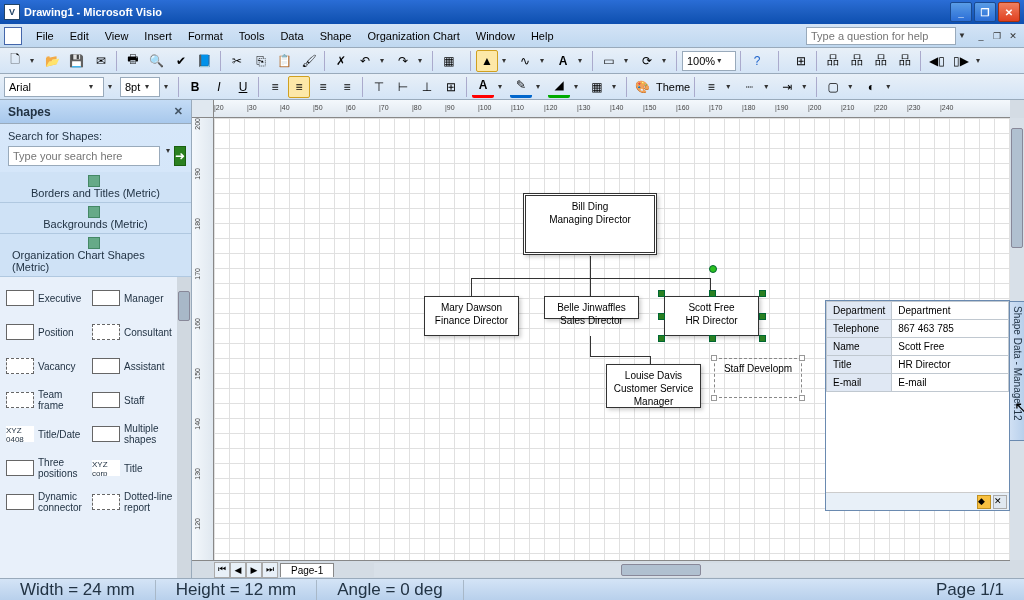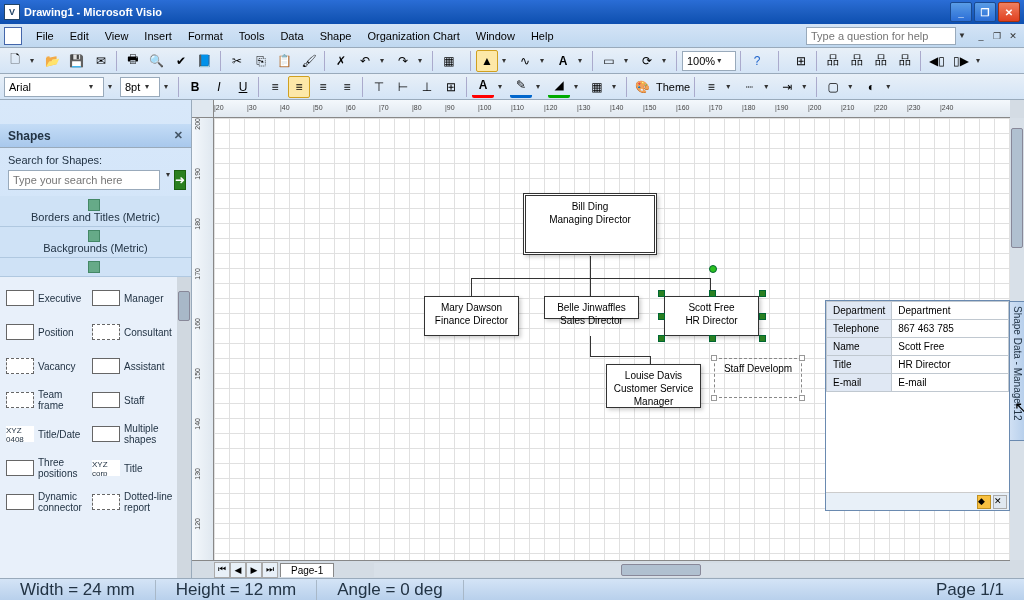--- a/index.html
+++ b/index.html
@@ -24,21 +24,21 @@
 .tool-combo { height: 20px; border: 1px solid #9ab; background: #fff; font-size: 11px; padding: 0 4px; display: flex; align-items: center; }
 .tool-dd { width: 10px; font-size: 8px; color: #333; margin-left: 2px; }
 
 .toolbar2 { height: 26px; background: linear-gradient(to bottom, #e8f0f8, #d4e4f6); display: flex; align-items: center; padding: 0 4px; border-bottom: 1px solid #9ab; gap: 2px; }
 .font-combo { width: 100px; }
 .size-combo { width: 40px; }
 
 .main-area { display: flex; height: 478px; position: relative; }
 
 .shapes-panel { width: 192px; background: linear-gradient(to bottom, #d8e8fa, #c4dcf6); border-right: 1px solid #9ab; display: flex; flex-direction: column; }
-.shapes-header { height: 24px; background: linear-gradient(to bottom, #c4dcf6, #a8c8ec); padding: 0 8px; display: flex; align-items: center; font-size: 12px; font-weight: bold; color: #234; border-bottom: 1px solid #9ab; margin-top: 24px; }
+.shapes-header { height: 24px; background: linear-gradient(to bottom, #c4dcf6, #a8c8ec); padding: 0 8px; display: flex; align-items: center; font-size: 12px; font-weight: bold; color: #234; border-bottom: 1px solid #9ab; }
 .shapes-header .close-x { margin-left: auto; font-size: 11px; color: #456; cursor: default; }
 .shapes-search { padding: 6px 8px; }
 .shapes-search-label { font-size: 11px; color: #234; margin-bottom: 4px; }
 .shapes-search-row { display: flex; gap: 4px; }
 .shapes-search-input { flex: 1; height: 20px; border: 1px solid #9ab; font-size: 11px; padding: 0 4px; color: #888; background: #fff; }
 .shapes-go { width: 22px; height: 20px; background: #2a8020; color: white; display: flex; align-items: center; justify-content: center; font-size: 12px; border: 1px solid #1a6010; }
 .stencil-item { padding: 3px 12px; font-size: 11px; color: #234; background: #cfe2f6; border-bottom: 1px solid #b0c8e0; display: flex; align-items: center; flex-direction: column; }
 .stencil-icon { width: 12px; height: 12px; background: #6a8; margin-right: 4px; border: 1px solid #486; }
 .shapes-grid { flex: 1; background: #e8f0fa; padding: 4px; overflow-y: auto; position: relative; }
 .shape-row { display: flex; }
@@ -264,20 +264,21 @@
     <div class="stencil-item">
         <span class="stencil-icon"></span>
         <span>Borders and Titles (Metric)</span>
       </div>
     <div class="stencil-item">
         <span class="stencil-icon"></span>
         <span>Backgrounds (Metric)</span>
       </div>
     <div class="stencil-item">
         <span class="stencil-icon"></span>
+        <span>Organization Chart Shapes (Metric)</span>
       </div>
     <div class="shapes-grid">
       <div class="shape-row">
           <div class="shape-cell">
             <div class="shape-thumb"></div>
             <span>Executive</span>
           </div>
           <div class="shape-cell">
             <div class="shape-thumb"></div>
             <span>Manager</span>

